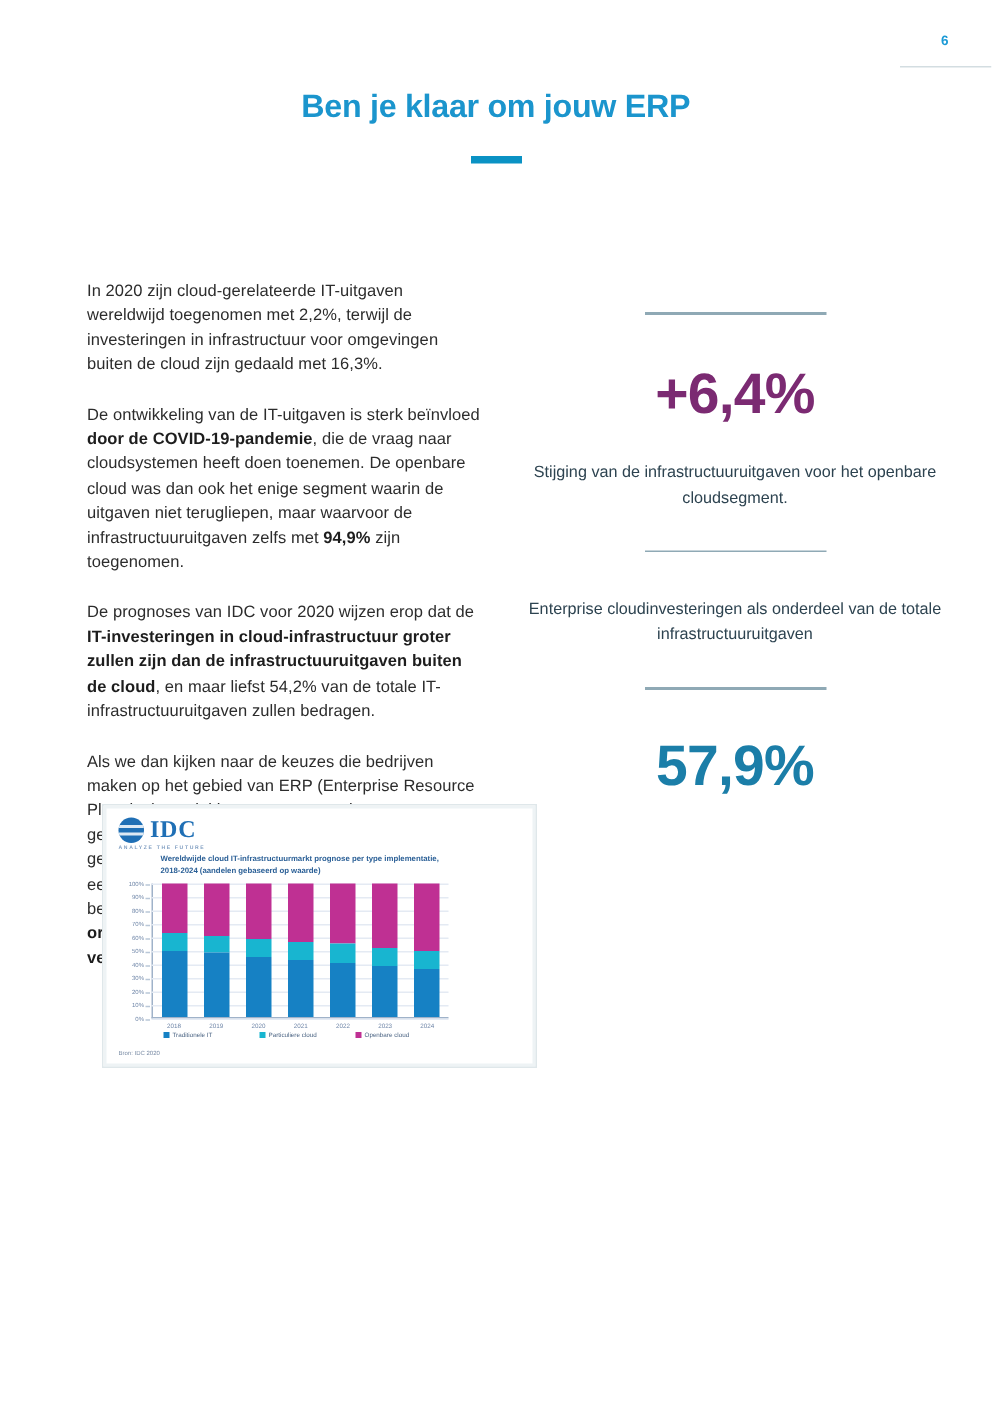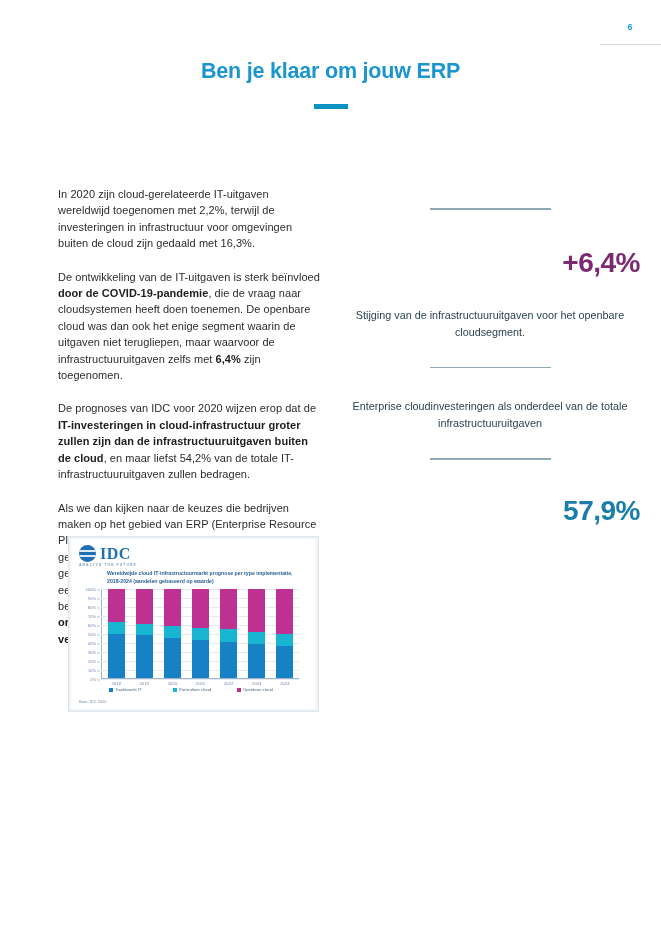--- a/index.html
+++ b/index.html
@@ -75,21 +75,21 @@
     color: #2c2c2c;
     letter-spacing: .05px;
   }
   .left-col p b { font-weight: 700; color: #1d1d1d; }
 
   
   .chart-card {
     position: absolute;
     left: 68px;
     top: 536px;
-    width: 251px;
+    width: 290px;
     height: 176px;
     background: #ffffff;
     border: 1px solid #dfe7ea;
     box-sizing: border-box;
     box-shadow: 0 0 0 2px #eef3f5 inset;
   }
   .idc-logo {
     position: absolute;
     left: 10px;
     top: 8px;
@@ -258,26 +258,25 @@
     text-align: center;
     margin-bottom: 26px;
   }
   .stat-rule {
     width: 121px;
     height: 1.5px;
     background: #8fa9b5;
     margin: 0 auto 34px;
   }
   .stat-value {
-    font-size: 28px;
+    font-size: 38px;
     font-weight: 700;
     line-height: 38px;
     letter-spacing: -0.5px;
     margin-bottom: 25px;
-    text-align: right;
   }
   .stat-value.purple { color: #7b2a72; }
   .stat-value.blue   { color: #1b7ea8; }
   .stat-caption {
     font-size: 10.8px;
     line-height: 17px;
     color: #2d4350;
   }
   .stat-2 .stat-rule { margin-bottom: 30px; }
   .stat-3 .stat-rule { margin-bottom: 32px; }
@@ -290,21 +289,21 @@
 
 <div class="title-block">
   <h1>
     <span class="l1">Ben je klaar om jouw ERP</span>
   </h1>
   <div class="title-rule"></div>
 </div>
 
 <div class="left-col" id="article-body">
     <p><span>In 2020 zijn cloud-gerelateerde IT-uitgaven wereldwijd toegenomen met 2,2%, terwijl de investeringen in infrastructuur voor omgevingen buiten de cloud zijn gedaald met 16,3%.</span></p>
-    <p><span>De ontwikkeling van de IT-uitgaven is sterk beïnvloed </span><b>door de COVID-19-pandemie</b><span>, die de vraag naar cloudsystemen heeft doen toenemen. De openbare cloud was dan ook het enige segment waarin de uitgaven niet terugliepen, maar waarvoor de infrastructuuruitgaven zelfs met </span><b>6,4%</b><span> zijn toegenomen.</span></p>
+    <p><span>De ontwikkeling van de IT-uitgaven is sterk beïnvloed </span><b>door de COVID-19-pandemie</b><span>, die de vraag naar cloudsystemen heeft doen toenemen. De openbare cloud was dan ook het enige segment waarin de uitgaven niet terugliepen, maar waarvoor de infrastructuuruitgaven zelfs met </span><b>94,9%</b><span> zijn toegenomen.</span></p>
     <p><span>De prognoses van IDC voor 2020 wijzen erop dat de </span><b>IT-investeringen in cloud-infrastructuur groter zullen zijn dan de infrastructuuruitgaven buiten de cloud</b><span>, en maar liefst 54,2% van de totale IT-infrastructuuruitgaven zullen bedragen.</span></p>
     <p><span>Als we dan kijken naar de keuzes die bedrijven maken op het gebied van ERP (Enterprise Resource Planning), ontdekken we nog meer interessante gegevens. Het document “2020 ERP Report”, gepubliceerd door Panorama Consulting Solution, een onafhankelijke onderneming gespecialiseerd in bedrijfstransformatie, toont aan dat </span><b>62,7 % van de organisaties een ERP-oplossing in de cloud verkiest boven een on-premise oplossing.</b></p>
   </div>
 
 <div class="chart-card">
   <div class="idc-logo">
     <span class="idc-globe"></span>
     <span class="idc-word">IDC</span>
   </div>
   <div class="idc-tag">ANALYZE THE FUTURE</div>

